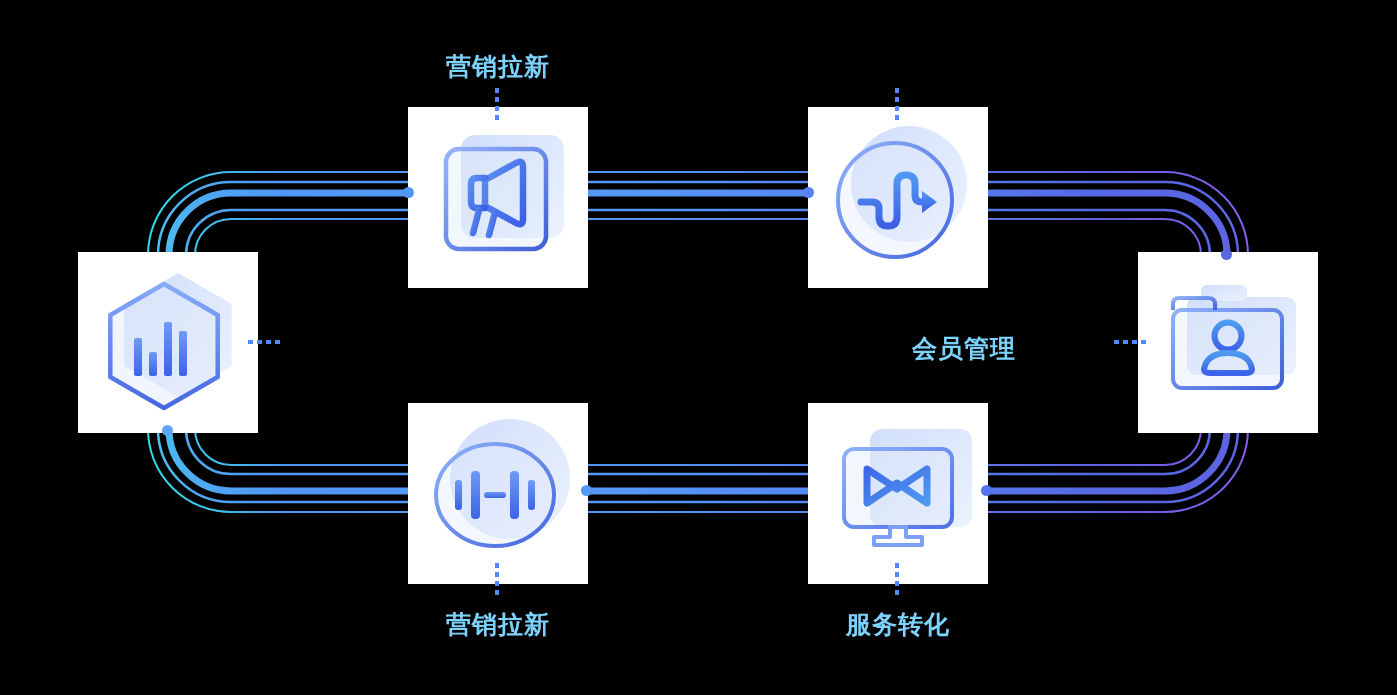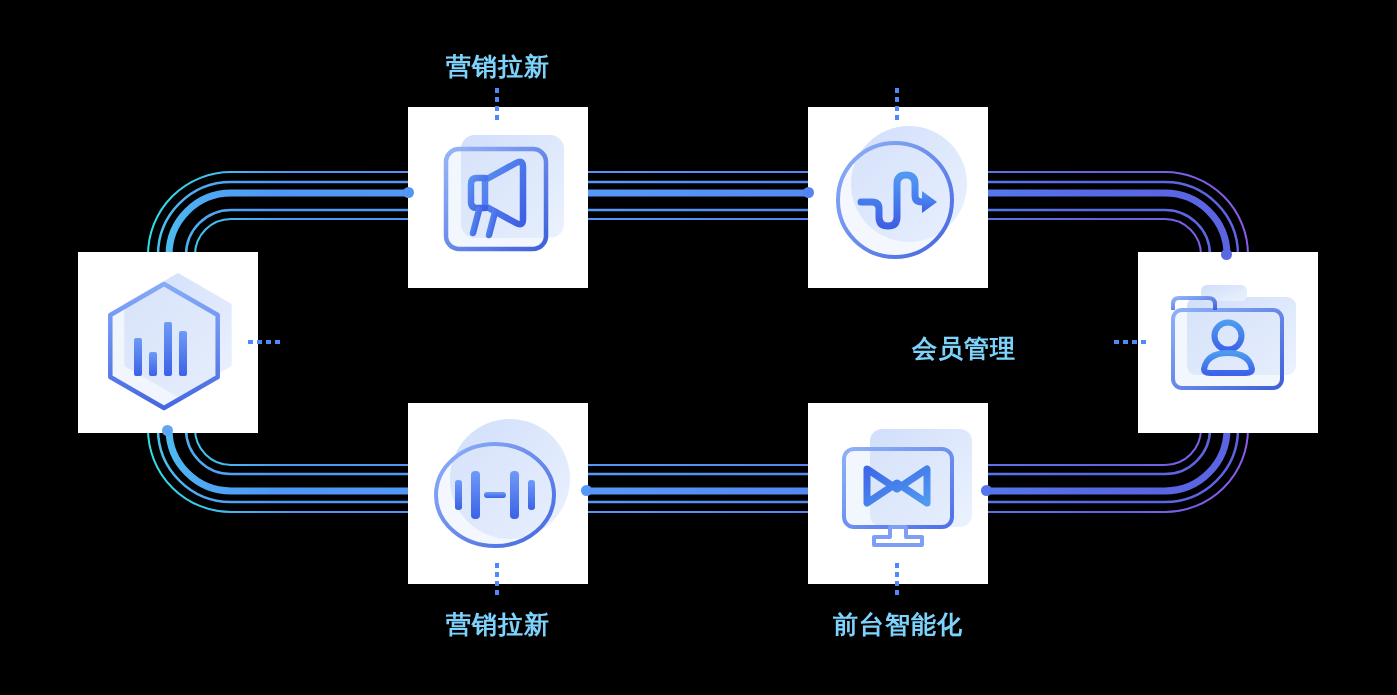--- a/index.html
+++ b/index.html
@@ -201,21 +201,21 @@
       <rect x="62" y="26" width="102" height="98" rx="12" fill="url(#i6l)" opacity="0.9"></rect>
       <rect x="36" y="46" width="108" height="78" rx="10" fill="rgba(223,233,251,0.4)" stroke="url(#i6s)" stroke-width="4"></rect>
       <path d="M59,66 L89,86 L119,66 V100 L89,80 L59,100 Z" fill="none" stroke="url(#i6a)" stroke-width="7" stroke-linejoin="round" stroke-linecap="round"></path>
       <path d="M82,124 H98 V134 H114 V142 H66 V134 H82 Z" fill="none" stroke="#7E9FF5" stroke-width="4" stroke-linejoin="round"></path>
     </svg>
   </div>
 
   <div class="node-label lbl-c" style="left:398px;top:50px;">营销拉新</div>
   <div class="node-label lbl-r" style="left:912px;top:332px;">会员管理</div>
   <div class="node-label lbl-c" style="left:398px;top:608px;">营销拉新</div>
-  <div class="node-label lbl-c" style="left:798px;top:608px;">前台智能化</div>
+  <div class="node-label lbl-c" style="left:798px;top:608px;">服务转化</div>
 
   <div class="dotline v" style="left:495px;top:88px;"></div>
   <div class="dotline v" style="left:895px;top:88px;"></div>
   <div class="dotline h" style="left:248px;top:340px;"></div>
   <div class="dotline h" style="left:1114px;top:340px;"></div>
   <div class="dotline v" style="left:495px;top:563px;"></div>
   <div class="dotline v" style="left:895px;top:563px;"></div>
 
   <div class="cap-dot" style="left:403px;top:187px;background:#5297F6;"></div>
   <div class="cap-dot" style="left:803px;top:187px;background:#5584F2;"></div>

